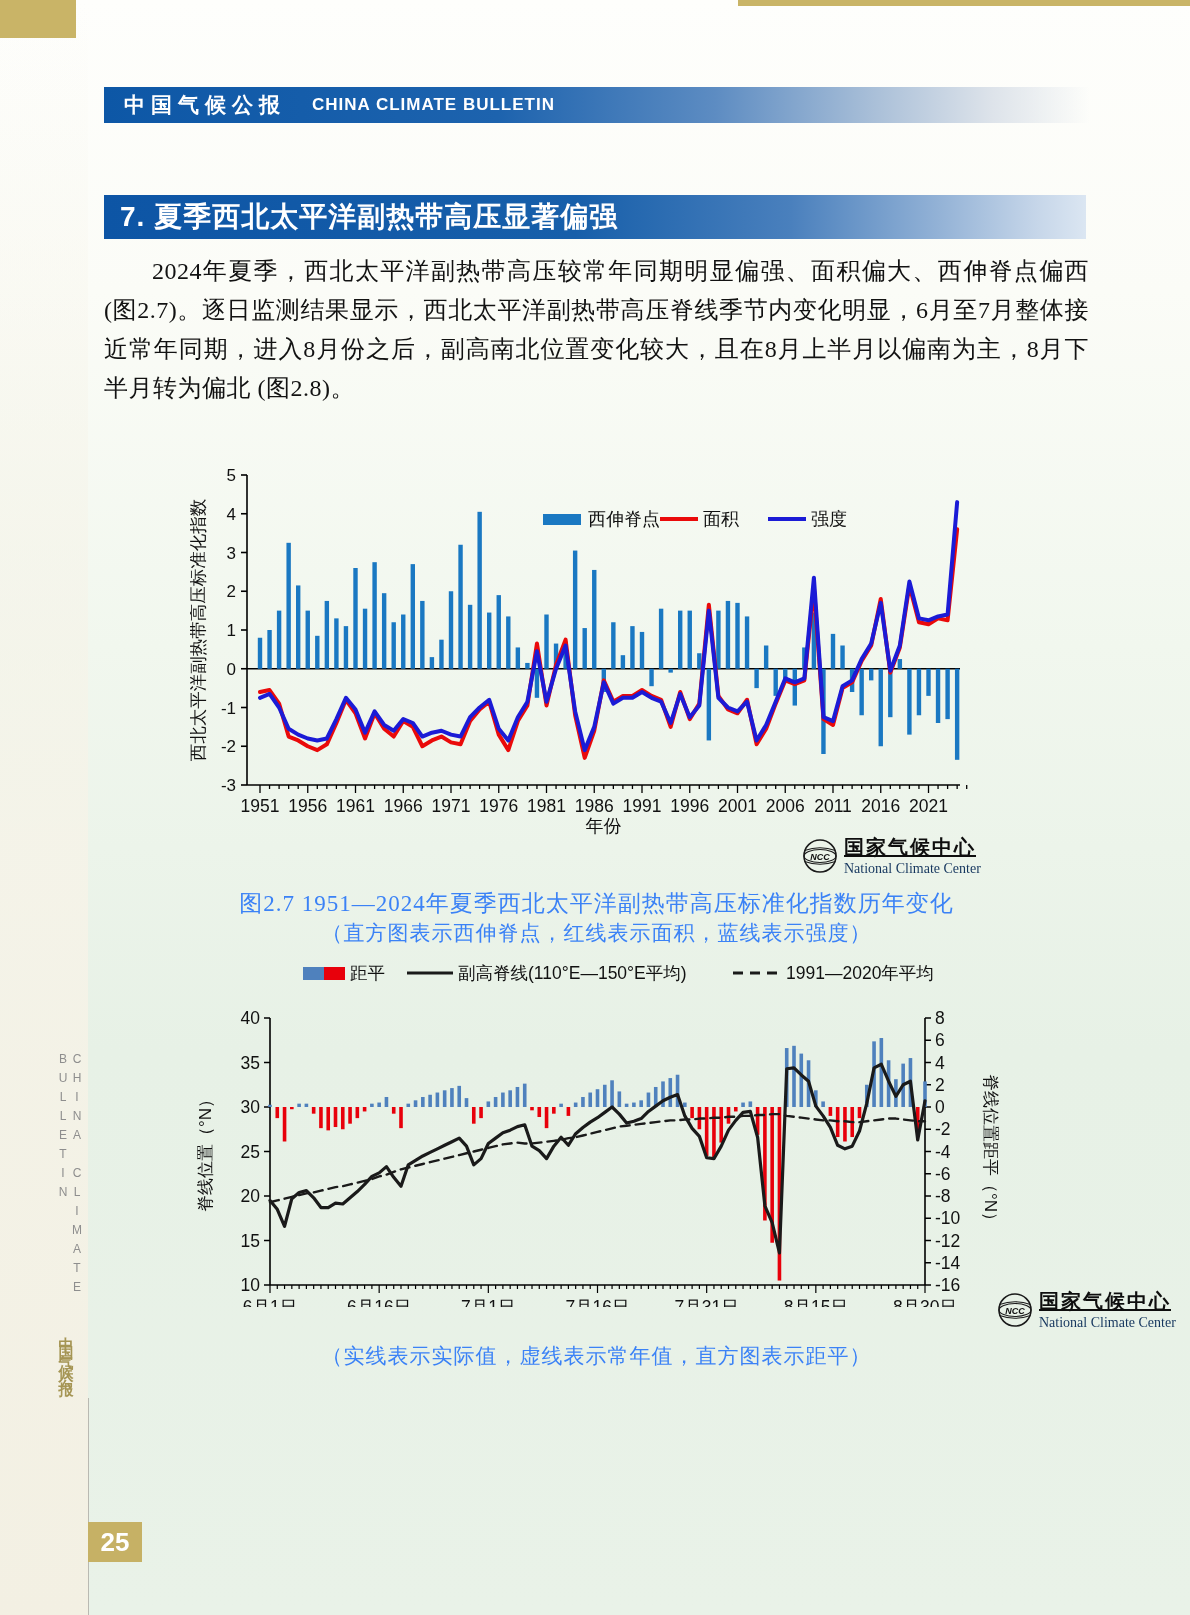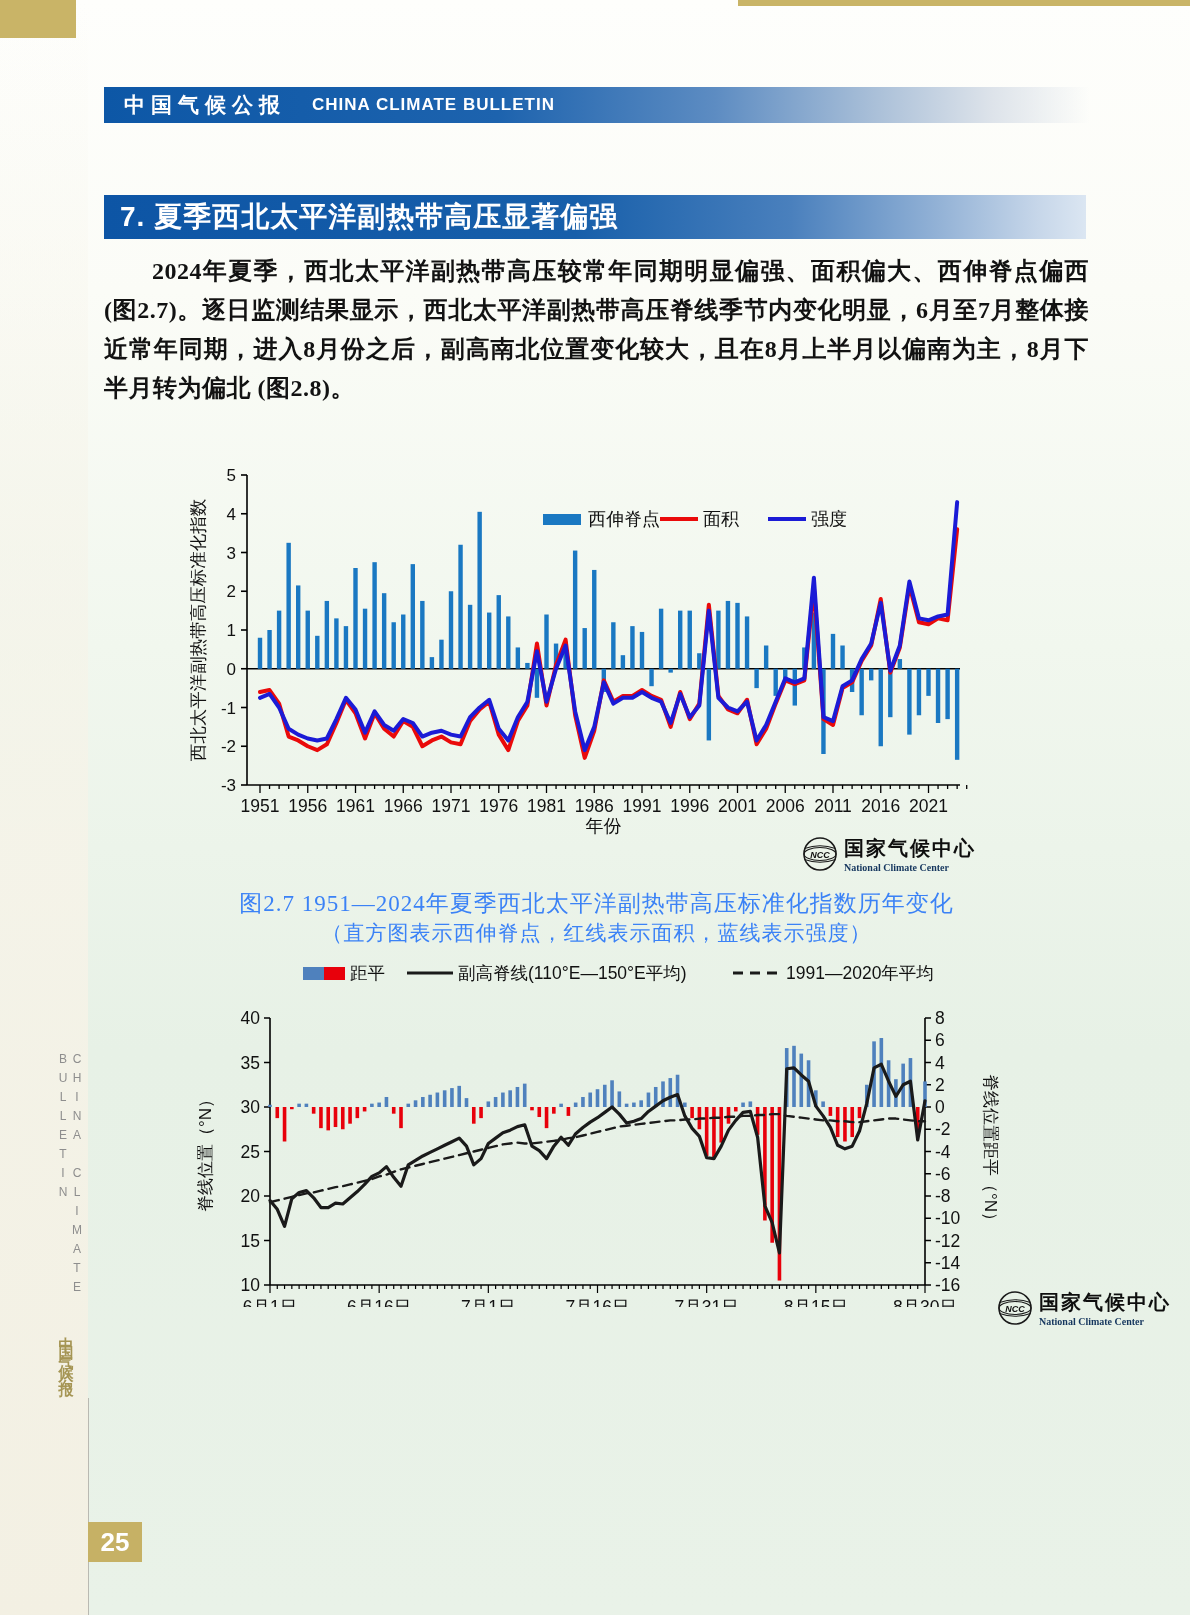--- a/index.html
+++ b/index.html
@@ -21,28 +21,28 @@
   .header-en{font-size:17px;font-weight:bold;letter-spacing:1px;}
 
   .section-banner{position:absolute;left:104px;top:195px;width:982px;height:44px;
     background:linear-gradient(90deg,#0d55a5 0%,#175faa 48%,#4a80bd 70%,#93b2d6 85%,#c6d6e9 95%,#dbe6f2 100%);
     display:flex;align-items:center;padding-left:16px;box-sizing:border-box;}
   .section-title{color:#fff;font-size:28px;font-weight:bold;letter-spacing:1px;
     font-family:"Liberation Sans",sans-serif;}
 
   .body-paragraph{position:absolute;left:104px;top:252px;width:985px;
     font-size:24px;line-height:39px;color:#121212;text-align:justify;text-indent:2em;
-    letter-spacing:0.5px;font-weight:bold;}
+    letter-spacing:0.5px;}
 
   .figure-svg{position:absolute;}
   svg text{font-family:"Liberation Sans",sans-serif;fill:#111;}
 
   .logo{position:absolute;display:flex;align-items:center;gap:4px;}
-  .logo-text-zh{font-size:20px;font-weight:bold;color:#0e0e0e;letter-spacing:2px;font-family:"Liberation Serif",serif;}
-  .logo-text-en{font-size:10px;font-weight:bold;color:#15365e;font-family:"Liberation Serif",serif;}
+  .logo-text-zh{font-size:20px;font-weight:bold;color:#0e0e0e;letter-spacing:2px;font-family:"Liberation Serif",serif;text-decoration:underline;}
+  .logo-text-en{font-size:14px;font-weight:normal;color:#15365e;font-family:"Liberation Serif",serif;}
 
   .caption{position:absolute;left:104px;width:985px;text-align:center;color:#3b82f6;}
   .caption-main{font-size:23px;letter-spacing:1px;}
   .caption-sub{font-size:21px;letter-spacing:1px;}
 
   .sidebar-en{position:absolute;left:56px;top:1052px;height:260px;
     writing-mode:vertical-rl;text-orientation:upright;
     font-family:"Liberation Sans",sans-serif;font-size:12px;letter-spacing:5px;color:#8e8e8e;}
   .sidebar-zh{position:absolute;left:56px;top:1325px;height:190px;
     writing-mode:vertical-rl;text-orientation:upright;
@@ -539,20 +539,21 @@
     <path d="M4.5,14.5 Q20,9 35.5,14.5 M4.5,25.5 Q20,31 35.5,25.5" fill="none" stroke="#1a1a1a" stroke-width="1.1"></path>
     <text x="20" y="24" text-anchor="middle" font-size="9" font-style="italic" font-weight="bold" fill="#1a1a1a">NCC</text>
   </svg>
   <div>
     <div class="logo-text-zh">国家气候中心</div>
     <div class="logo-text-en">National Climate Center</div>
   </div>
 </div>
 
 <div class="caption" style="top:1342px;">
+  <div class="caption-sub">（实线表示实际值，虚线表示常年值，直方图表示距平）</div>
 </div>
 
 <div class="sidebar-en">CHINA CLIMATE BULLETIN</div>
 <div class="sidebar-zh">中国气候公报</div>
 <div class="v-line"></div>
 <div class="page-num-box">
   <span class="page-num">25</span>
 </div>
 
 </body></html>

